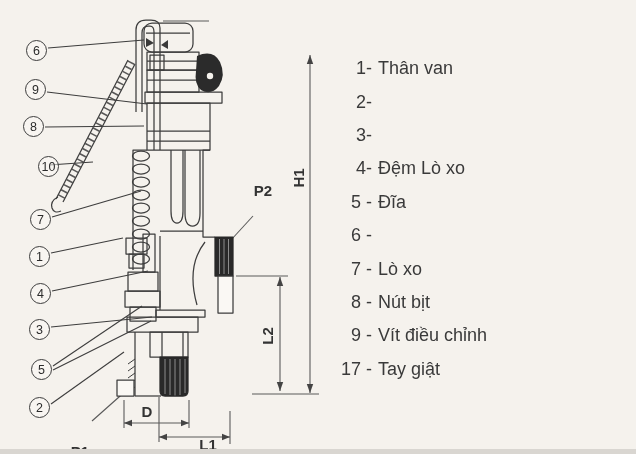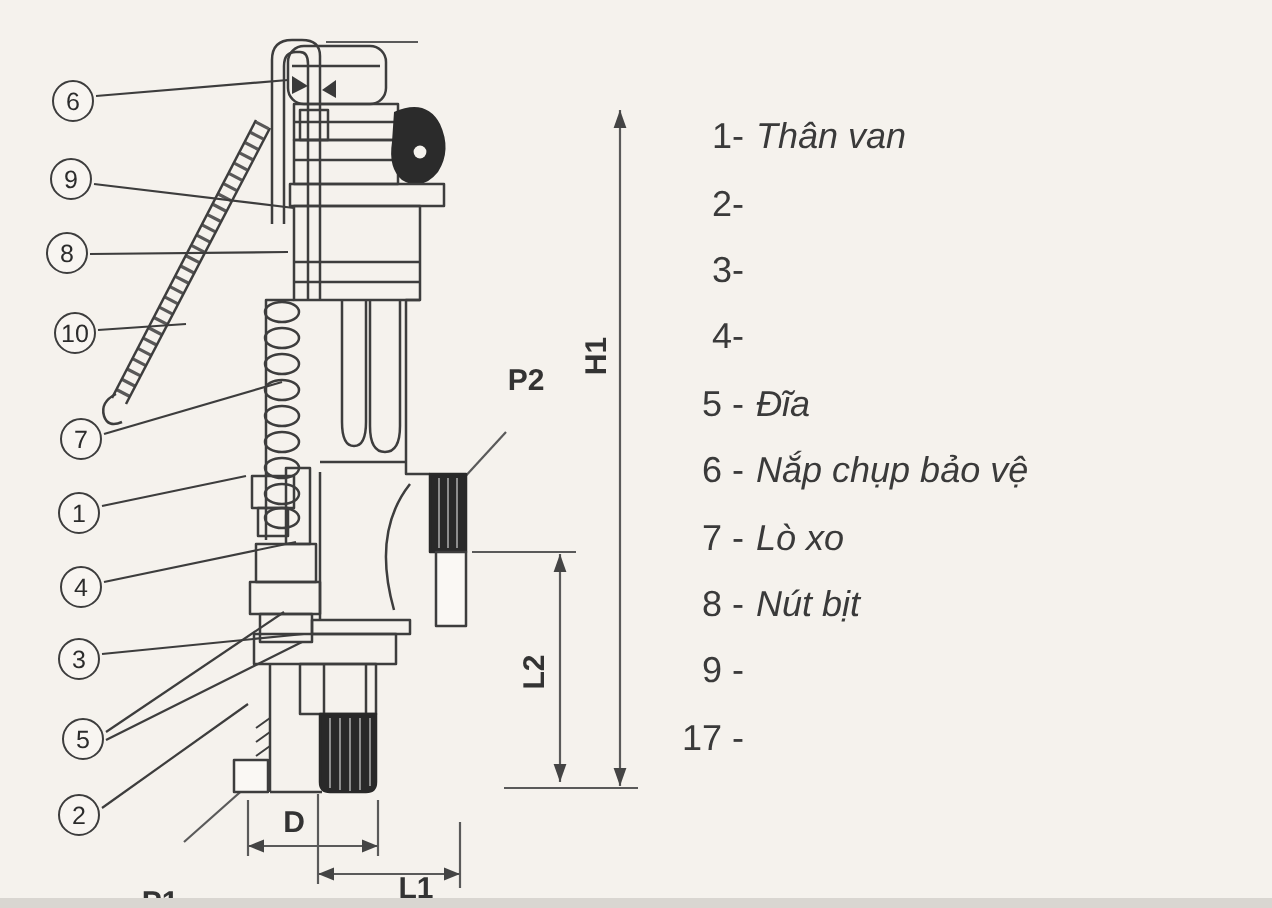--- a/index.html
+++ b/index.html
@@ -27,21 +27,21 @@
   .dim-label.rot{transform:rotate(-90deg);transform-origin:center center;}
   #legend{
     position:absolute;left:332px;top:52px;width:302px;
     display:flex;flex-direction:column;
   }
   .legend-row{
     height:33.4px;display:flex;align-items:center;
     font-size:18px;color:#3a3a3a;
   }
   .legend-num{width:40px;text-align:right;padding-right:6px;flex:0 0 auto;white-space:nowrap;}
-  .legend-label{white-space:nowrap;font-style:italic;}
+  .legend-label{white-space:nowrap;}
   #bottom-edge{
     position:absolute;left:0;bottom:0;width:636px;height:5px;
     background:#d9d6d1;
   }
 </style>
 </head>
 <body>
 
 <div id="stage">
 
@@ -162,21 +162,21 @@
       <line x1="128" y1="60" x2="56" y2="199"></line>
       <line x1="135" y1="64" x2="63" y2="202"></line>
       <line x1="131.5" y1="62" x2="59.5" y2="200.5" stroke-width="7" stroke-dasharray="1.6,4.2" opacity="0.85"></line>
       <path d="M58,197 Q50,201 52,208 Q54,214 61,211"></path>
     </g>
   </svg>
 
   <div class="callout" style="left:26px;top:40px;">6</div>
   <div class="callout" style="left:25px;top:79px;">9</div>
   <div class="callout" style="left:23px;top:116px;">8</div>
-  <div class="callout" style="left:27px;top:156px;text-align:center;">10</div>
+  <div class="callout" style="left:38px;top:156px;text-align:center;">10</div>
   <div class="callout" style="left:30px;top:209px;">7</div>
   <div class="callout" style="left:29px;top:246px;">1</div>
   <div class="callout" style="left:30px;top:283px;">4</div>
   <div class="callout" style="left:29px;top:319px;">3</div>
   <div class="callout" style="left:31px;top:359px;">5</div>
   <div class="callout" style="left:29px;top:397px;">2</div>
 
   <div class="dim-label rot" style="left:284px;top:169px;width:30px;">H1</div>
   <div class="dim-label rot" style="left:253px;top:327px;width:30px;">L2</div>
   <div class="dim-label" style="left:247px;top:182px;width:32px;">P2</div>
@@ -190,39 +190,41 @@
       <span class="legend-label">Thân van</span>
     </div>
     <div class="legend-row">
       <span class="legend-num">2-</span>
     </div>
     <div class="legend-row">
       <span class="legend-num">3-</span>
     </div>
     <div class="legend-row">
       <span class="legend-num">4-</span>
+      <span class="legend-label">Đệm Lò xo</span>
     </div>
     <div class="legend-row">
       <span class="legend-num">5 -</span>
       <span class="legend-label">Đĩa</span>
     </div>
     <div class="legend-row">
       <span class="legend-num">6 -</span>
-      <span class="legend-label">Nắp chụp bảo vệ</span>
     </div>
     <div class="legend-row">
       <span class="legend-num">7 -</span>
       <span class="legend-label">Lò xo</span>
     </div>
     <div class="legend-row">
       <span class="legend-num">8 -</span>
       <span class="legend-label">Nút bịt</span>
     </div>
     <div class="legend-row">
       <span class="legend-num">9 -</span>
+      <span class="legend-label">Vít điều chỉnh</span>
     </div>
     <div class="legend-row">
       <span class="legend-num">17 -</span>
+      <span class="legend-label">Tay giật</span>
     </div>
   </div>
 
   <div id="bottom-edge"></div>
 </div>
 
 </body></html>

